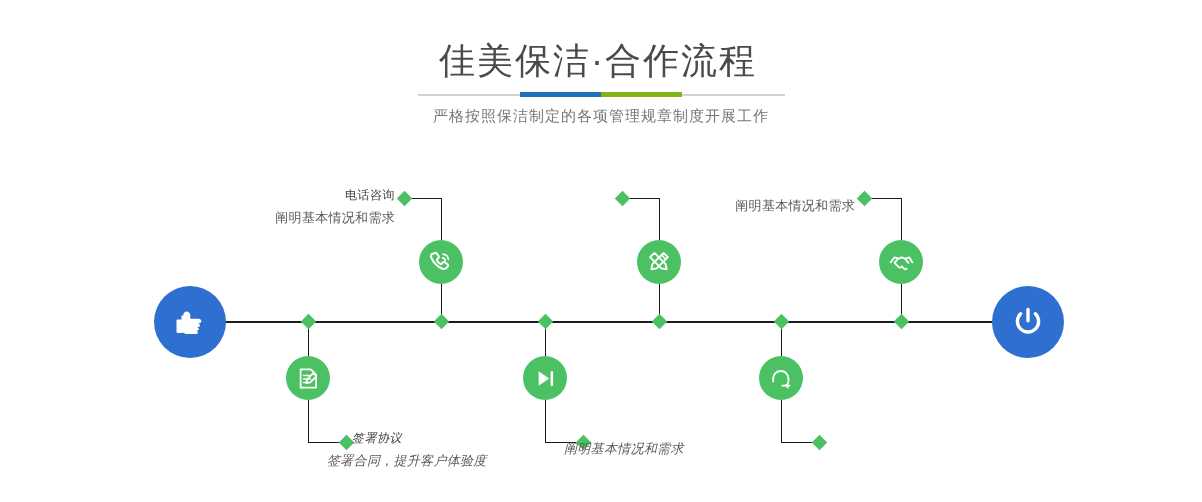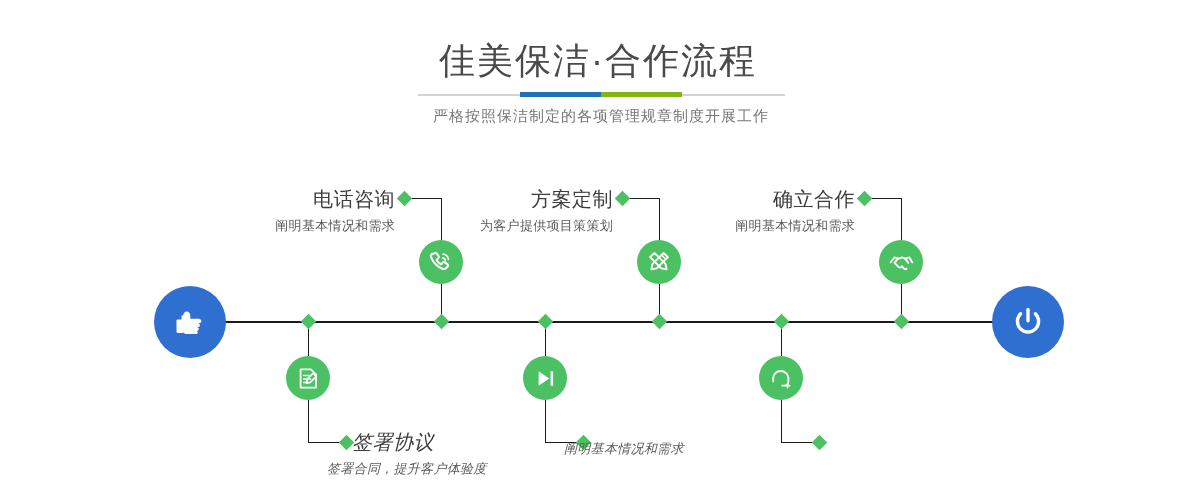--- a/index.html
+++ b/index.html
@@ -49,21 +49,21 @@
     position:absolute;width:11px;height:11px;background:#4cc163;
     transform:rotate(45deg);z-index:5;
   }
 
   
   .vline{position:absolute;width:1px;background:#1b1b1b;z-index:1;}
   .hline{position:absolute;height:1px;background:#1b1b1b;z-index:1;}
 
   
   .lbl{position:absolute;z-index:6;}
-  .lbl .t{font-size:20px;color:#3d3d3d;line-height:1;letter-spacing:.5px;white-space:nowrap;}
+  .lbl .t{font-size:12px;color:#3d3d3d;line-height:1;letter-spacing:.5px;white-space:nowrap;}
   .lbl .d{font-size:13px;color:#5a5a5a;line-height:1;margin-top:10px;letter-spacing:.3px;white-space:nowrap;}
   .lbl.ra{text-align:right;}
   .lbl.la{text-align:left;font-style:italic;}
 </style>
 </head>
 <body>
 
 <div id="stage">
 
   <div class="hdr">
@@ -120,42 +120,37 @@
         <path fill="none" stroke="#ffffff" stroke-width="1.6" d="M15.5 6l4.3 4.3"></path>
         <path fill="none" stroke="#ffffff" stroke-width="1.9" stroke-linejoin="round" d="M8.4 3.9L4.1 8.2l11.2 11.2 5.3 1-1-5.3z"></path>
       </svg>
     </span>
   </div>
   <div class="vline" style="left:659px;top:284px;height:38px;"></div>
   <div class="vline" style="left:659px;top:198px;height:42px;"></div>
   <div class="hline" style="left:622px;top:198px;width:38px;"></div>
   <div class="diamond" style="left:617px;top:193px;"></div>
   <div class="diamond" style="left:654px;top:316px;"></div>
-  <div class="lbl ra" style="left:358px;top:189px;width:255px;">
-    <div class="t">方案定制</div>
-    <div class="d">为客户提供项目策策划</div>
-  </div>
 
   <div class="node" style="left:879px;top:240px;">
     <span>
       <svg width="27" height="27" viewBox="0 0 27 27">
         <path fill="none" stroke="#ffffff" stroke-width="1.8" stroke-linejoin="round" stroke-linecap="round" d="M2.6 13.4l4-5.1 4.1 1.3 3.2-1.3 3.2 1.3 4.1-1.3 3.2 5.1"></path>
         <path fill="none" stroke="#ffffff" stroke-width="1.8" stroke-linejoin="round" stroke-linecap="round" d="M6.6 13.9l4.2 4.2c.7.7 1.8.7 2.5 0l.6-.6"></path>
         <path fill="none" stroke="#ffffff" stroke-width="1.8" stroke-linejoin="round" stroke-linecap="round" d="M13.9 17.5l2.2 2.2c.7.7 1.8.7 2.5 0"></path>
         <path fill="none" stroke="#ffffff" stroke-width="1.8" stroke-linejoin="round" stroke-linecap="round" d="M9.9 9.6l-3.3 4.3M20.4 13.9l-3.3-4.3"></path>
       </svg>
     </span>
   </div>
   <div class="vline" style="left:901px;top:284px;height:38px;"></div>
   <div class="vline" style="left:901px;top:198px;height:42px;"></div>
   <div class="hline" style="left:864px;top:198px;width:38px;"></div>
   <div class="diamond" style="left:859px;top:193px;"></div>
   <div class="diamond" style="left:896px;top:316px;"></div>
   <div class="lbl ra" style="left:595px;top:189px;width:260px;">
-    <div class="t">确立合作</div>
     <div class="d">阐明基本情况和需求</div>
   </div>
 
   <div class="node" style="left:286px;top:356px;">
     <span>
       <svg width="25" height="25" viewBox="0 0 25 25">
         <path fill="none" stroke="#ffffff" stroke-width="1.8" stroke-linejoin="round" d="M4.6 3.4h10.3l5.2 5.2v13.0H4.6z"></path>
         <path fill="none" stroke="#ffffff" stroke-width="1.5" stroke-linecap="round" d="M7.6 9.4h6M7.6 12.9h7M7.6 16.4h4"></path>
         <path fill="none" stroke="#ffffff" stroke-width="1.7" stroke-linejoin="round" d="M17.2 7.2l3.1 3.1-6.0 6.0-3.9.8.8-3.9z"></path>
       </svg>

